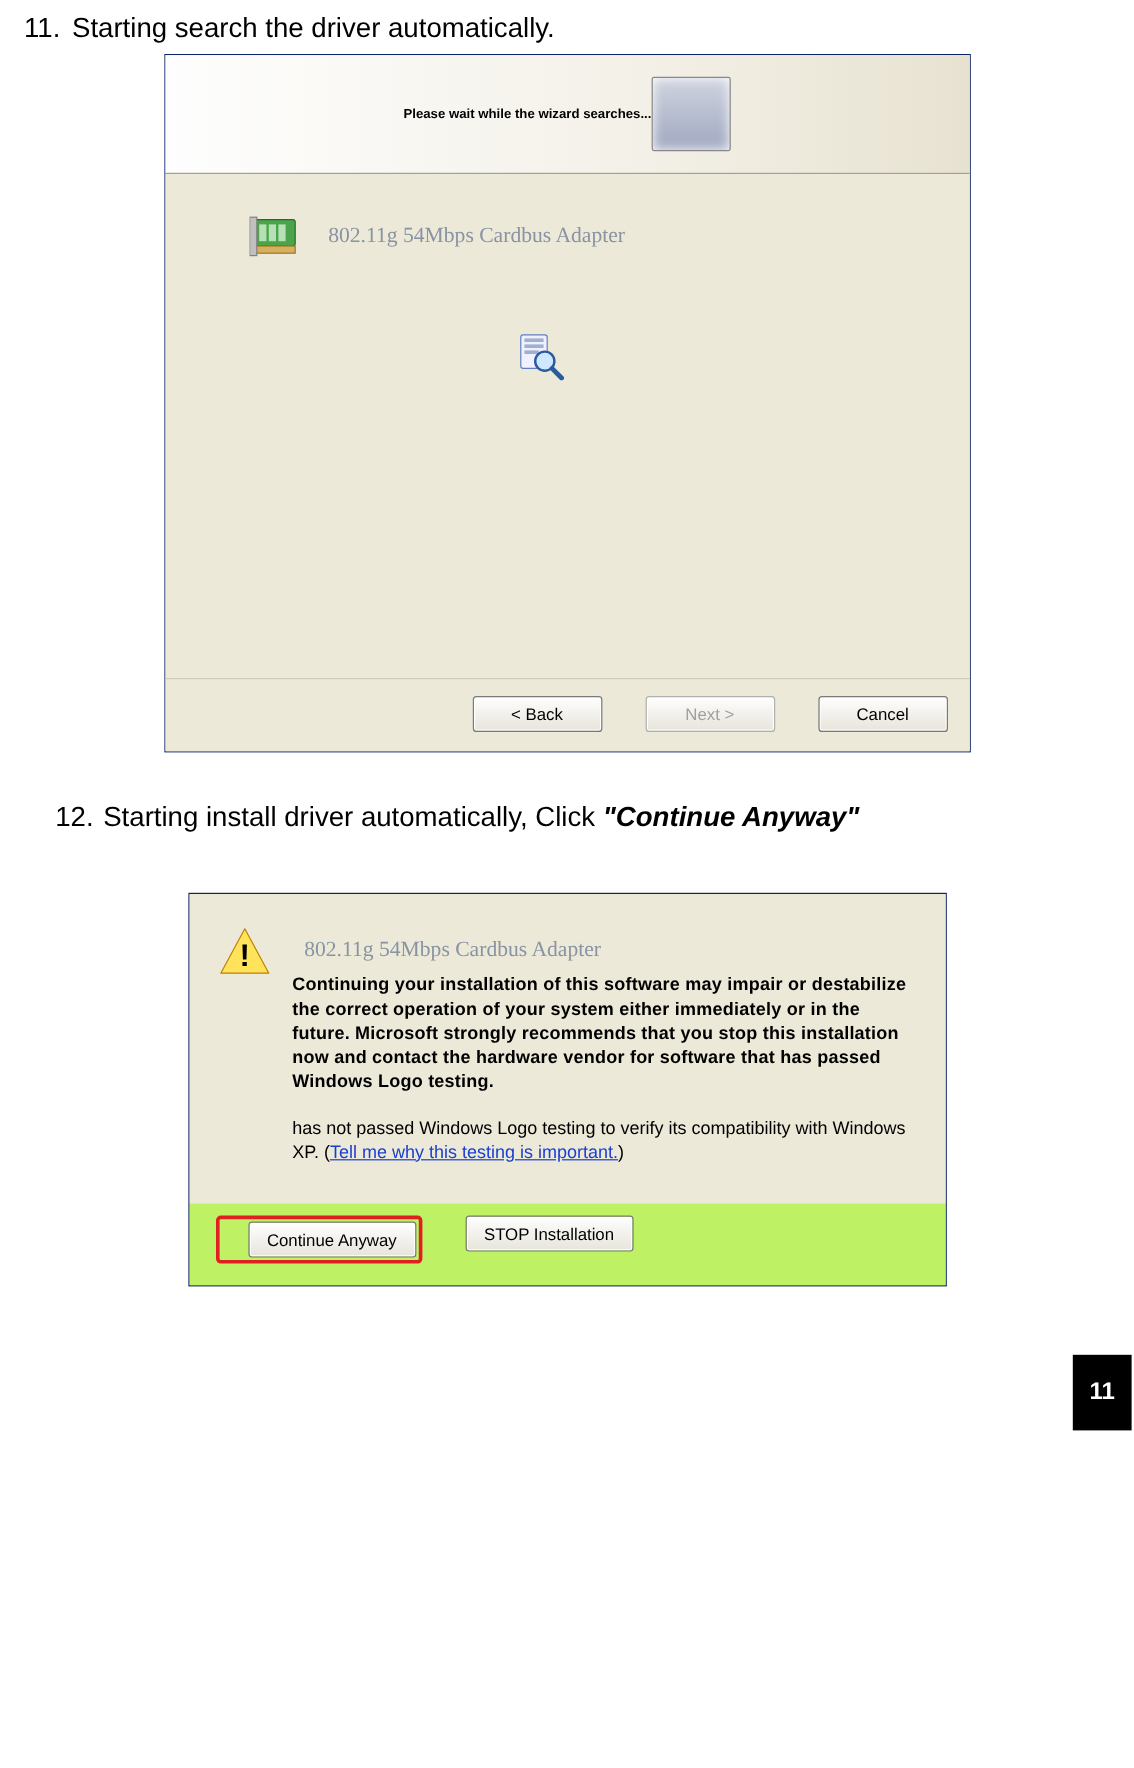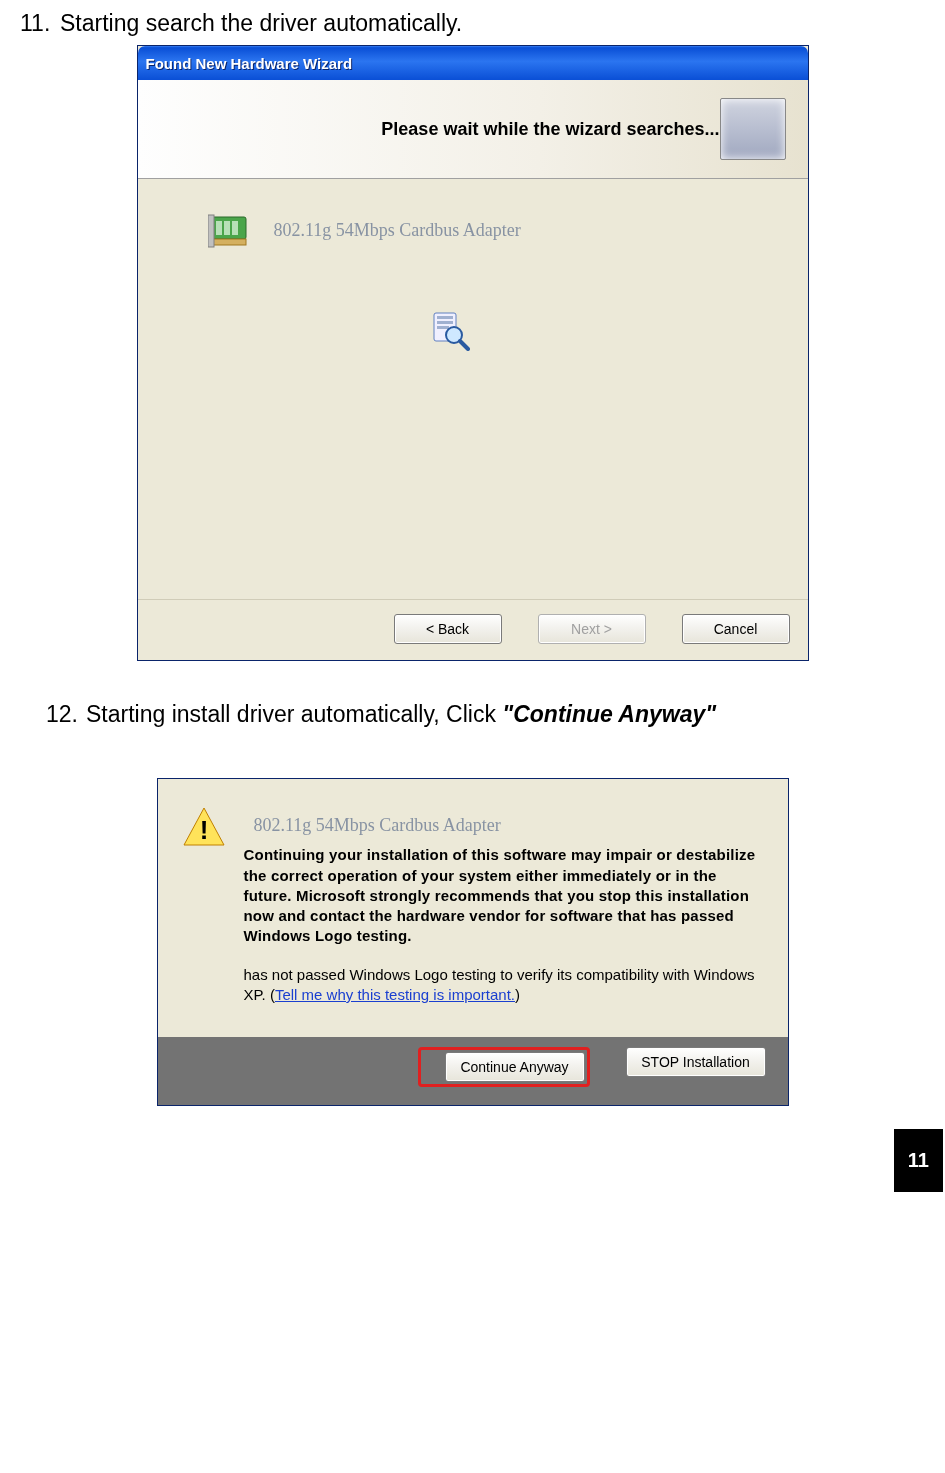--- a/index.html
+++ b/index.html
@@ -58,24 +58,24 @@
     flex: 1;
     text-shadow: 1px 1px 0 #0a246a;
   }
   .dialog1-body {
     background: #ece9d8;
     padding: 0;
   }
   .searching-header {
     padding: 18px 22px 18px 22px;
     font-weight: bold;
-    font-size: 18px;
-    color: #000;
-    display: flex;
-    justify-content: flex-end;
+    font-size: 11px;
+    color: #000;
+    display: flex;
+    justify-content: center;
     align-items: center;
     border-bottom: 1px solid #a0a0a0;
     background: #fbfaf8;
     background: linear-gradient(to right, #fefefe 0%, #f3f0e7 60%, #e7e2d0 100%);
   }
   .header-icon {
     width: 64px;
     height: 60px;
     background: linear-gradient(to bottom, #d0d4e0 0%, #a0a8c0 100%);
     border: 1px solid #888;
@@ -168,23 +168,22 @@
     color: #1a3fd0;
     text-decoration: underline;
   }
   .bold-block {
     font-weight: bold;
     letter-spacing: 0.2px;
   }
   .dialog2-buttons {
     padding: 10px 22px 18px 22px;
     display: flex;
-    justify-content: flex-end;
     gap: 14px;
-    background: #737373;
+    background: #bef264;
   }
   .highlight-btn-wrap {
     border: 3px solid #e02020;
     border-radius: 4px;
     padding: 2px;
     display: inline-block;
   }
   .page-num-box {
     position: absolute;
     right: 2px;
@@ -200,23 +199,20 @@
 </head>
 <body>
 
 <div class="page">
 
   <p class="step-text">
     <span class="step-num">11.</span><span>Starting search the driver automatically.</span>
   </p>
 
   <div class="dialog dialog1">
-    <div class="titlebar">
-      <span class="titlebar-text">Found New Hardware Wizard</span>
-    </div>
     <div class="dialog1-body">
       <div class="searching-header">
         <span>Please wait while the wizard searches...</span>
         <span class="header-icon"></span>
       </div>
       <div class="searching-content">
         <div class="device-row">
           <span class="device-icon">
             <svg width="48" height="42" viewBox="0 0 48 42">
               <rect x="4" y="8" width="34" height="22" rx="2" fill="#4aa54a" stroke="#2a6a2a" stroke-width="1"></rect>

